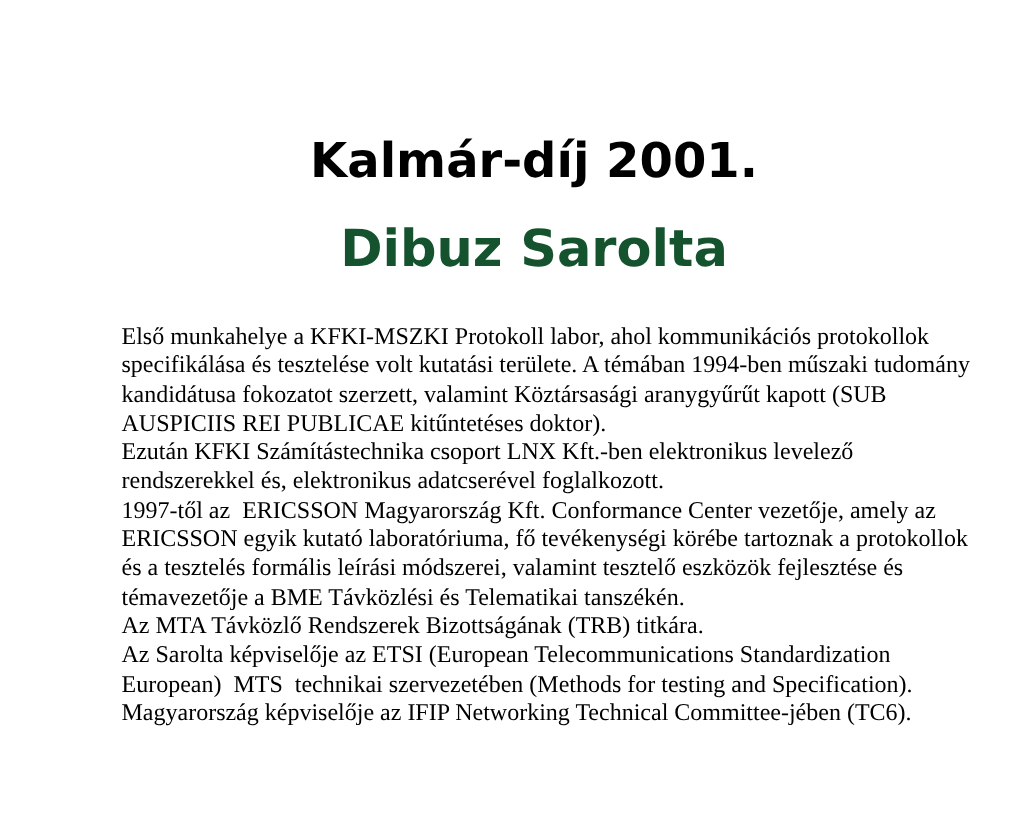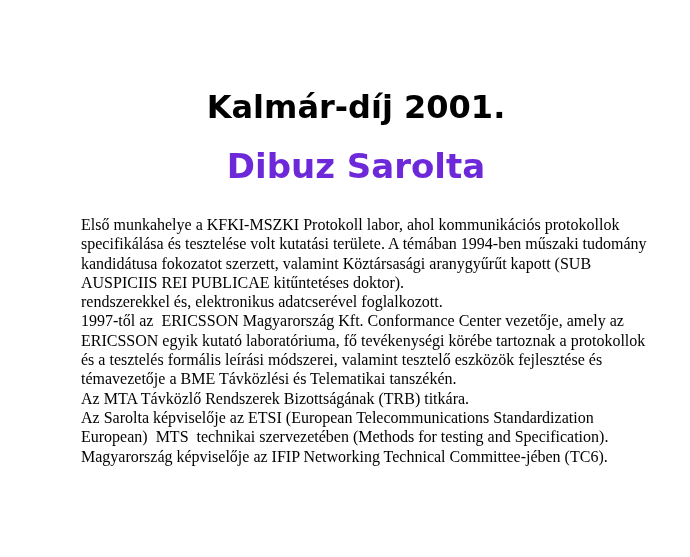--- a/index.html
+++ b/index.html
@@ -32,21 +32,21 @@
     position: absolute;
     top: 147px;
     left: 81px;
     width: 550px;
     margin: 0;
     text-align: center;
     font-family: "DejaVu Sans", sans-serif;
     font-weight: bold;
     font-size: 34px;
     line-height: 38px;
-    color: #6d28d9;
+    color: #14532d;
   }
   .bio {
     position: absolute;
     top: 215px;
     left: 81px;
     width: 560px;
     font-family: "Liberation Serif", serif;
     font-size: 16px;
     line-height: 19.3px;
     color: #000000;
@@ -59,20 +59,21 @@
 <body>
 
 <div class="page">
   <h1 class="award-title">Kalmár-díj 2001.</h1>
   <h2 class="person-name">Dibuz Sarolta</h2>
   <div class="bio">
       <div class="bio-line">Első munkahelye a KFKI-MSZKI Protokoll labor, ahol kommunikációs protokollok</div>
       <div class="bio-line">specifikálása és tesztelése volt kutatási területe. A témában 1994-ben műszaki tudomány</div>
       <div class="bio-line">kandidátusa fokozatot szerzett, valamint Köztársasági aranygyűrűt kapott (SUB</div>
       <div class="bio-line">AUSPICIIS REI PUBLICAE kitűntetéses doktor).</div>
+      <div class="bio-line">Ezután KFKI Számítástechnika csoport LNX Kft.-ben elektronikus levelező</div>
       <div class="bio-line">rendszerekkel és, elektronikus adatcserével foglalkozott.</div>
       <div class="bio-line">1997-től az  ERICSSON Magyarország Kft. Conformance Center vezetője, amely az</div>
       <div class="bio-line">ERICSSON egyik kutató laboratóriuma, fő tevékenységi körébe tartoznak a protokollok</div>
       <div class="bio-line">és a tesztelés formális leírási módszerei, valamint tesztelő eszközök fejlesztése és</div>
       <div class="bio-line">témavezetője a BME Távközlési és Telematikai tanszékén.</div>
       <div class="bio-line">Az MTA Távközlő Rendszerek Bizottságának (TRB) titkára.</div>
       <div class="bio-line">Az Sarolta képviselője az ETSI (European Telecommunications Standardization</div>
       <div class="bio-line">European)  MTS  technikai szervezetében (Methods for testing and Specification).</div>
       <div class="bio-line">Magyarország képviselője az IFIP Networking Technical Committee-jében (TC6).</div>
     </div>

